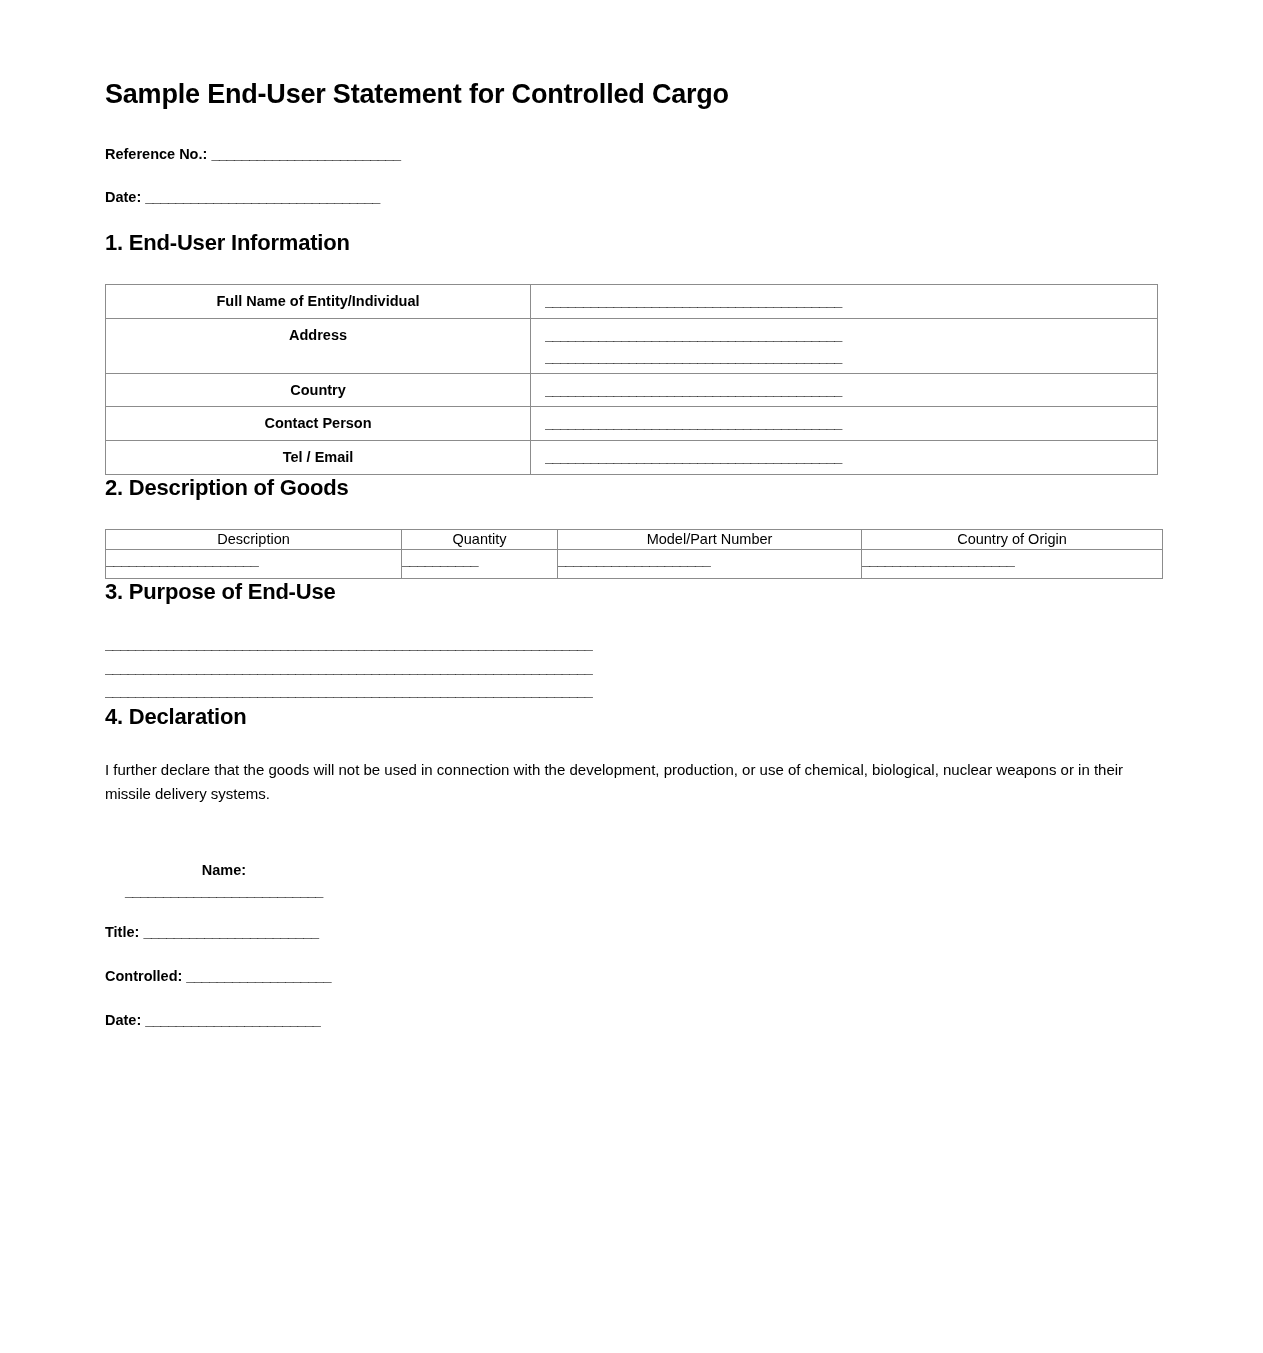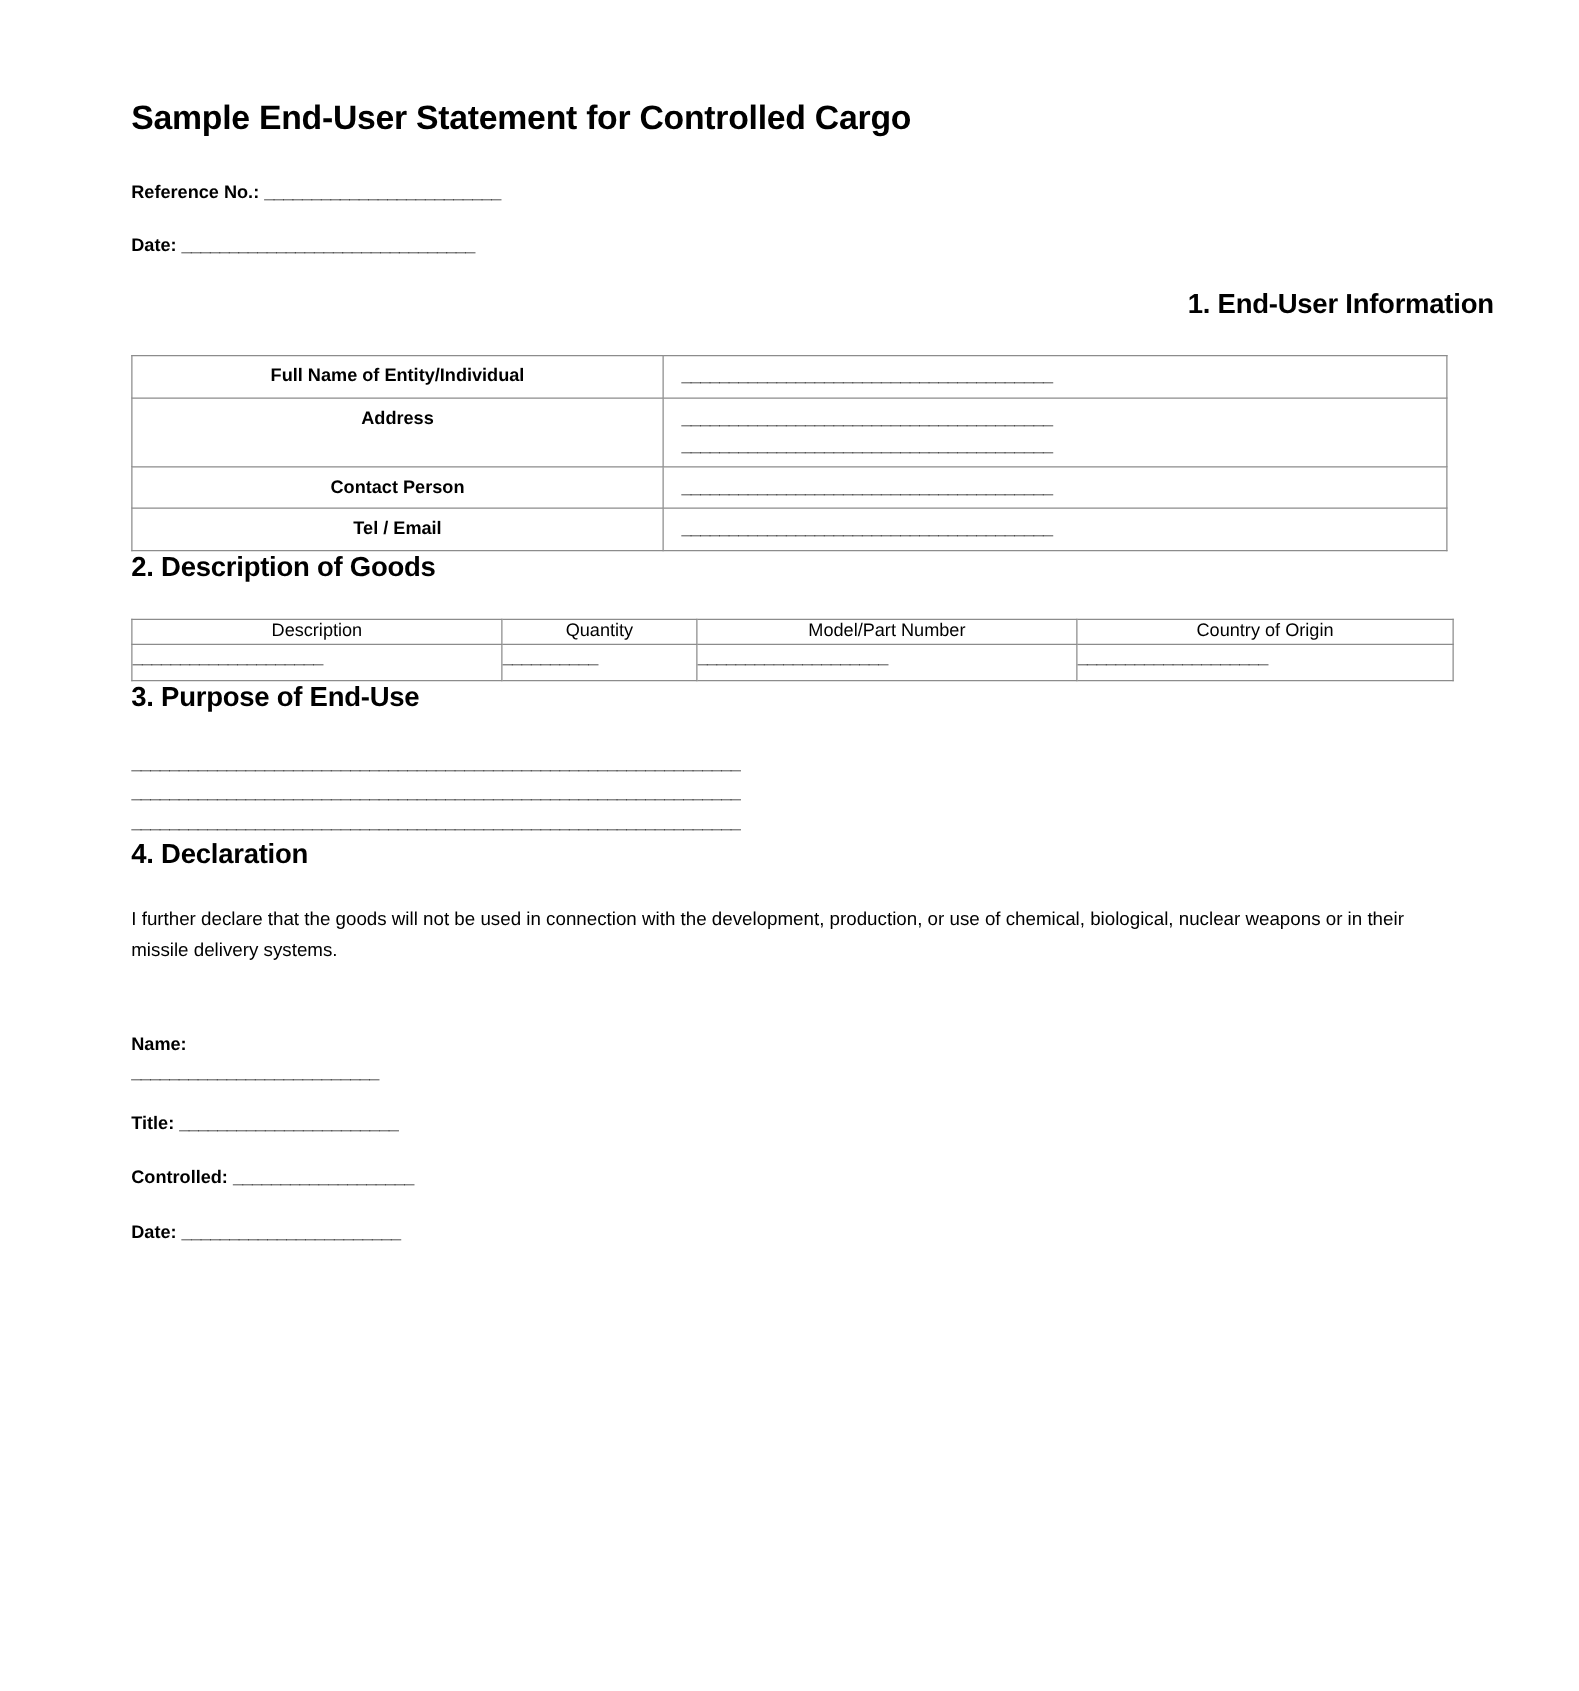--- a/index.html
+++ b/index.html
@@ -41,21 +41,21 @@
     font-weight: bold;
     letter-spacing: -0.5px;
   }
   h2.section-heading {
     font-size: 22px;
     font-weight: bold;
     line-height: 1.2;
     letter-spacing: -0.2px;
     margin: 0 0 28px 0;
   }
-  .sec-gap-1 { margin-top: 46px; text-align: right; }
+  .sec-gap-1 { margin-top: 46px; }
   .sec-gap-2 { margin-top: 48px; }
   .sec-gap-3 { margin-top: 45px; }
   .sec-gap-4 { margin-top: 44px; }
 
   table.form-table {
     border-collapse: collapse;
     width: 1053px;
     table-layout: fixed;
   }
   table.form-table td, table.form-table th {
@@ -152,20 +152,21 @@
     white-space: pre-wrap;
     letter-spacing: 0;
     width: 300px;
   }
   .sig-row .rule {
     letter-spacing: -0.45px;
   }
   .sig-row.name-row {
     width: 238px;
     margin-bottom: 19px;
+    text-align: center;
   }
 </style>
 </head>
 <body>
 
 <div class="page">
 
   <h1 class="doc-title">Sample End-User Statement for Controlled Cargo</h1>
 
   <div class="meta-line"><span>Reference No.:</span> <span class="rule">_________________________</span></div>
@@ -179,20 +180,26 @@
       <tr>
         <td class="lbl">Full Name of Entity/Individual</td>
         <td class="val">
           <span class="rule">_______________________________________</span>
         </td>
       </tr>
       <tr>
         <td class="lbl">Address</td>
         <td class="val">
           <span class="rule">_______________________________________</span>
+          <span class="rule">_______________________________________</span>
+        </td>
+      </tr>
+      <tr>
+        <td class="lbl">Country</td>
+        <td class="val">
           <span class="rule">_______________________________________</span>
         </td>
       </tr>
       <tr>
         <td class="lbl">Contact Person</td>
         <td class="val">
           <span class="rule">_______________________________________</span>
         </td>
       </tr>
       <tr>

